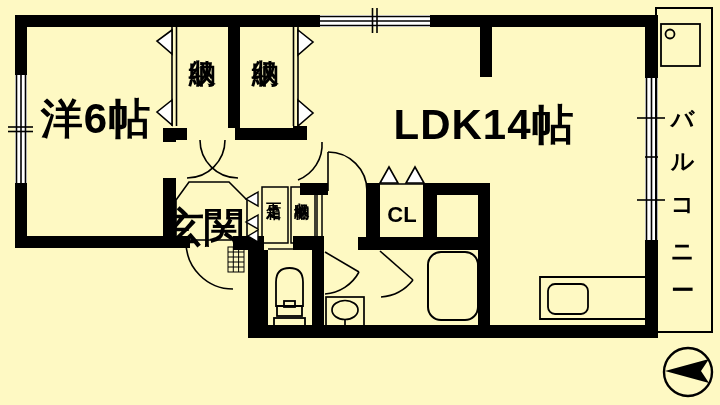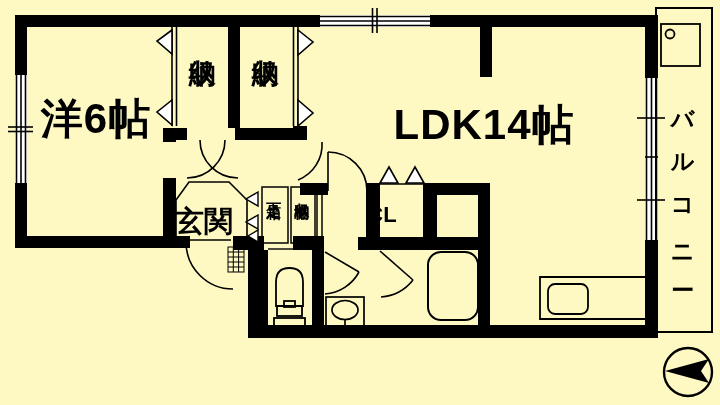--- a/index.html
+++ b/index.html
@@ -5,21 +5,21 @@
   html,body{margin:0;padding:0;background:#fff;}
   #stage{position:relative;width:720px;height:405px;background:#fef9c3;overflow:hidden;
          font-family:"Liberation Sans","DejaVu Sans",sans-serif;color:#000;}
   #plan-svg{position:absolute;left:0;top:0;}
   .lbl{position:absolute;font-weight:700;white-space:nowrap;line-height:1.05;}
   .lbl.h{transform:translateX(-50%);}
   .lbl.v{writing-mode:vertical-rl;}
   .room-big{font-size:42px;font-weight:600;letter-spacing:1px;}
   .storage{font-size:27px;}
   .small-v{font-size:15px;letter-spacing:1px;}
-  .genkan{font-size:29px;}
+  .genkan{font-size:40px;}
   .cl{font-size:22px;}
   .balcony-lbl{font-size:23px;letter-spacing:20px;font-weight:600;}
 </style>
 </head>
 <body>
 
 <div id="stage">
 
   <svg id="plan-svg" width="720" height="405" viewBox="0 0 720 405">
 
@@ -191,16 +191,16 @@
   <div class="lbl v storage" style="left:188px;top:38px;">収納</div>
 
   <div class="lbl v storage" style="left:251px;top:38px;">収納</div>
 
   <div class="lbl h genkan" style="left:204px;top:206px;">玄関</div>
 
   <div class="lbl v small-v" style="left:266px;top:191px;">下足箱</div>
 
   <div class="lbl v small-v" style="left:294px;top:191px;">収納棚</div>
 
-  <div class="lbl h cl" style="left:382px;top:203px;text-align:center;">CL</div>
+  <div class="lbl h cl" style="left:402px;top:203px;text-align:center;">CL</div>
 
   <div class="lbl v balcony-lbl" style="left:671px;top:92px;">バルコニー</div>
 </div>
 
 </body></html>

